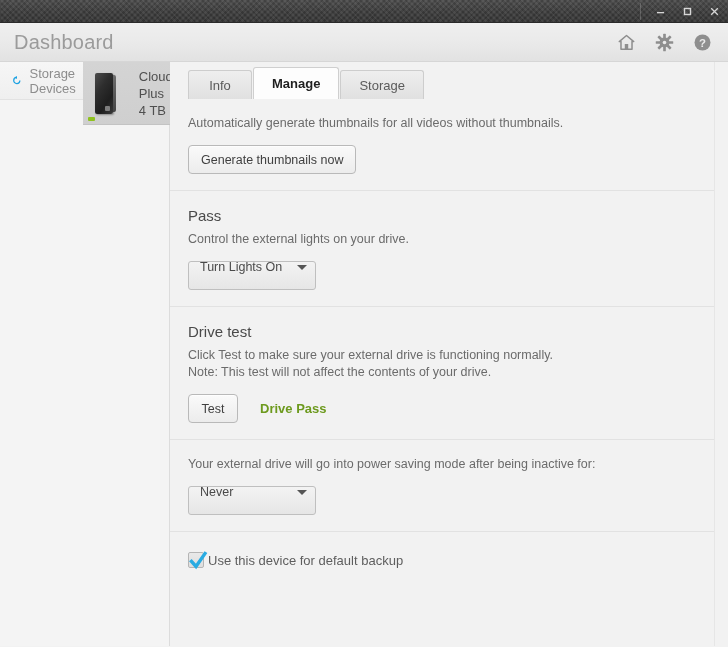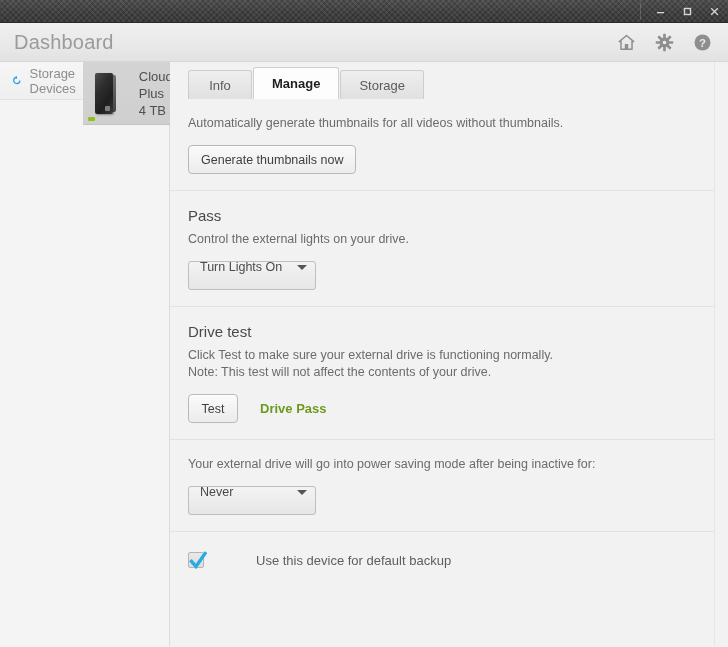--- a/index.html
+++ b/index.html
@@ -157,21 +157,21 @@
     margin-left:auto; width:0; height:0;
     border-left:5px solid transparent; border-right:5px solid transparent;
     border-top:5px solid #555;
   }
   .testrow { display:flex; align-items:center; }
   .testrow .btn { margin-top:13px; min-width:50px; }
   .pass {
     font-size:13px; font-weight:bold; color:#6d9a1e; margin-left:22px; margin-top:13px;
   }
 
-  .checkrow { display:flex; align-items:center; padding: 20px 6px 0 18px; gap: 48px; }
+  .checkrow { display:flex; align-items:center; padding: 20px 6px 0 18px; }
   .checkbox {
     width:16px; height:16px; position:relative;
     background: linear-gradient(to bottom,#e9e9e9,#dedede);
     border:1px solid #b5b5b5; border-radius:2px;
   }
   .checkbox svg { position:absolute; left:-1px; top:-4px; }
   .check-label { font-size:13px; color:#5e5e5e; margin-left:4px; }
 </style>
 </head>
 <body>

